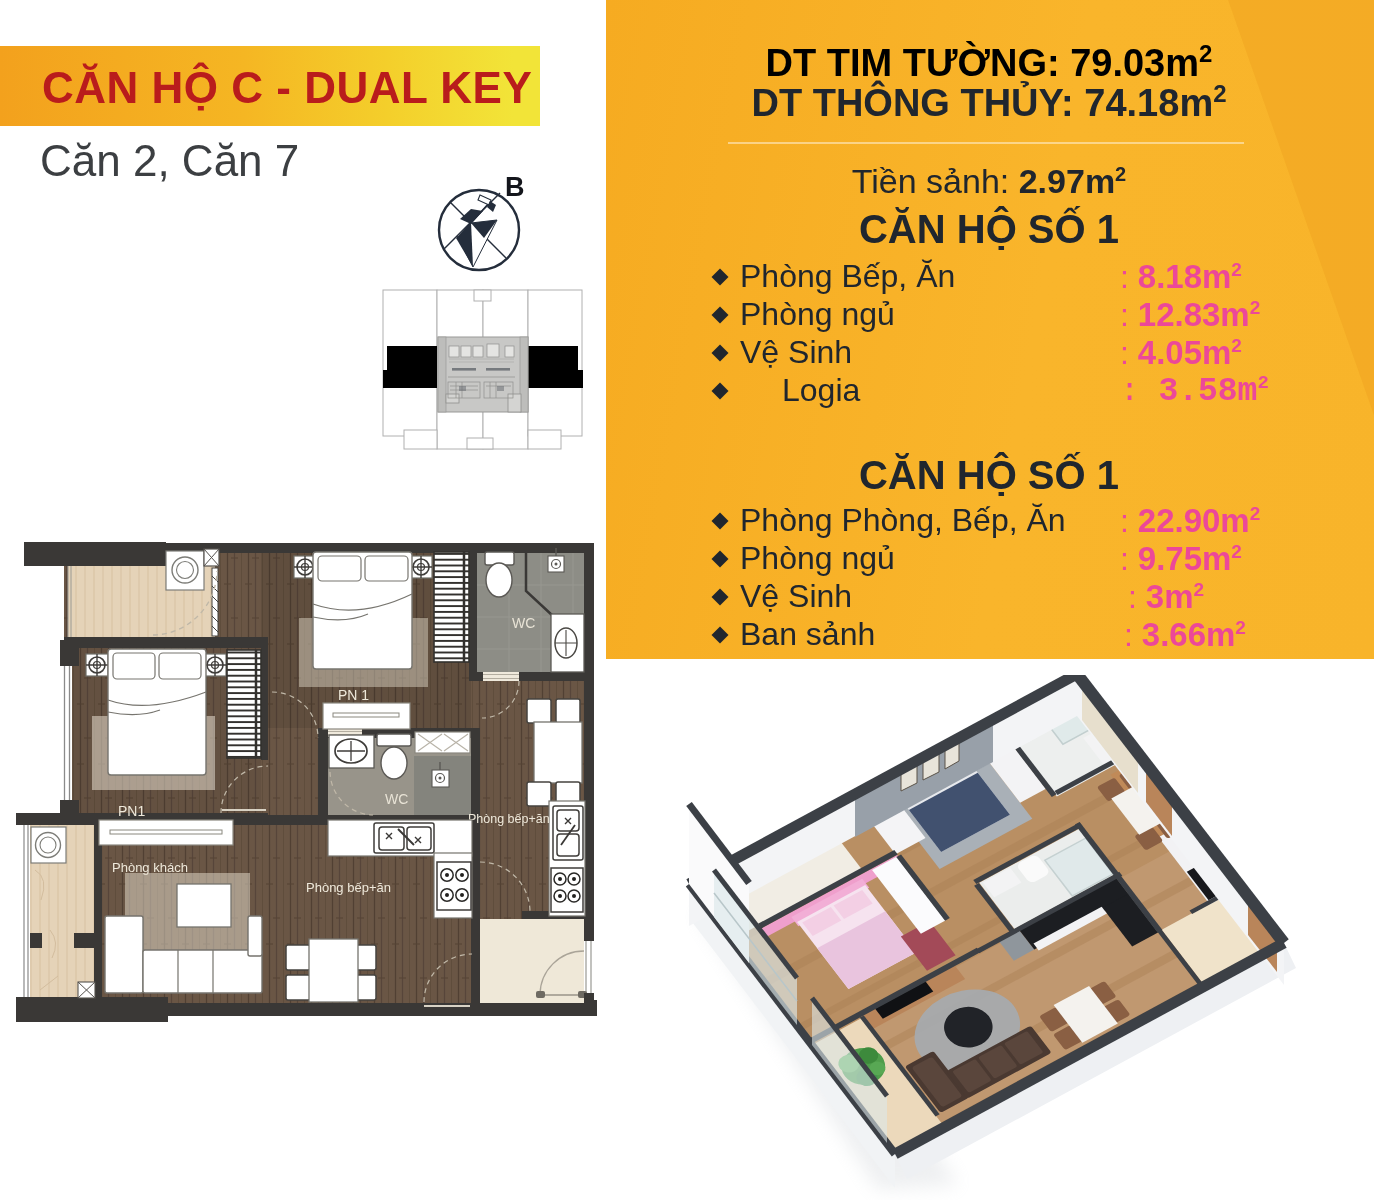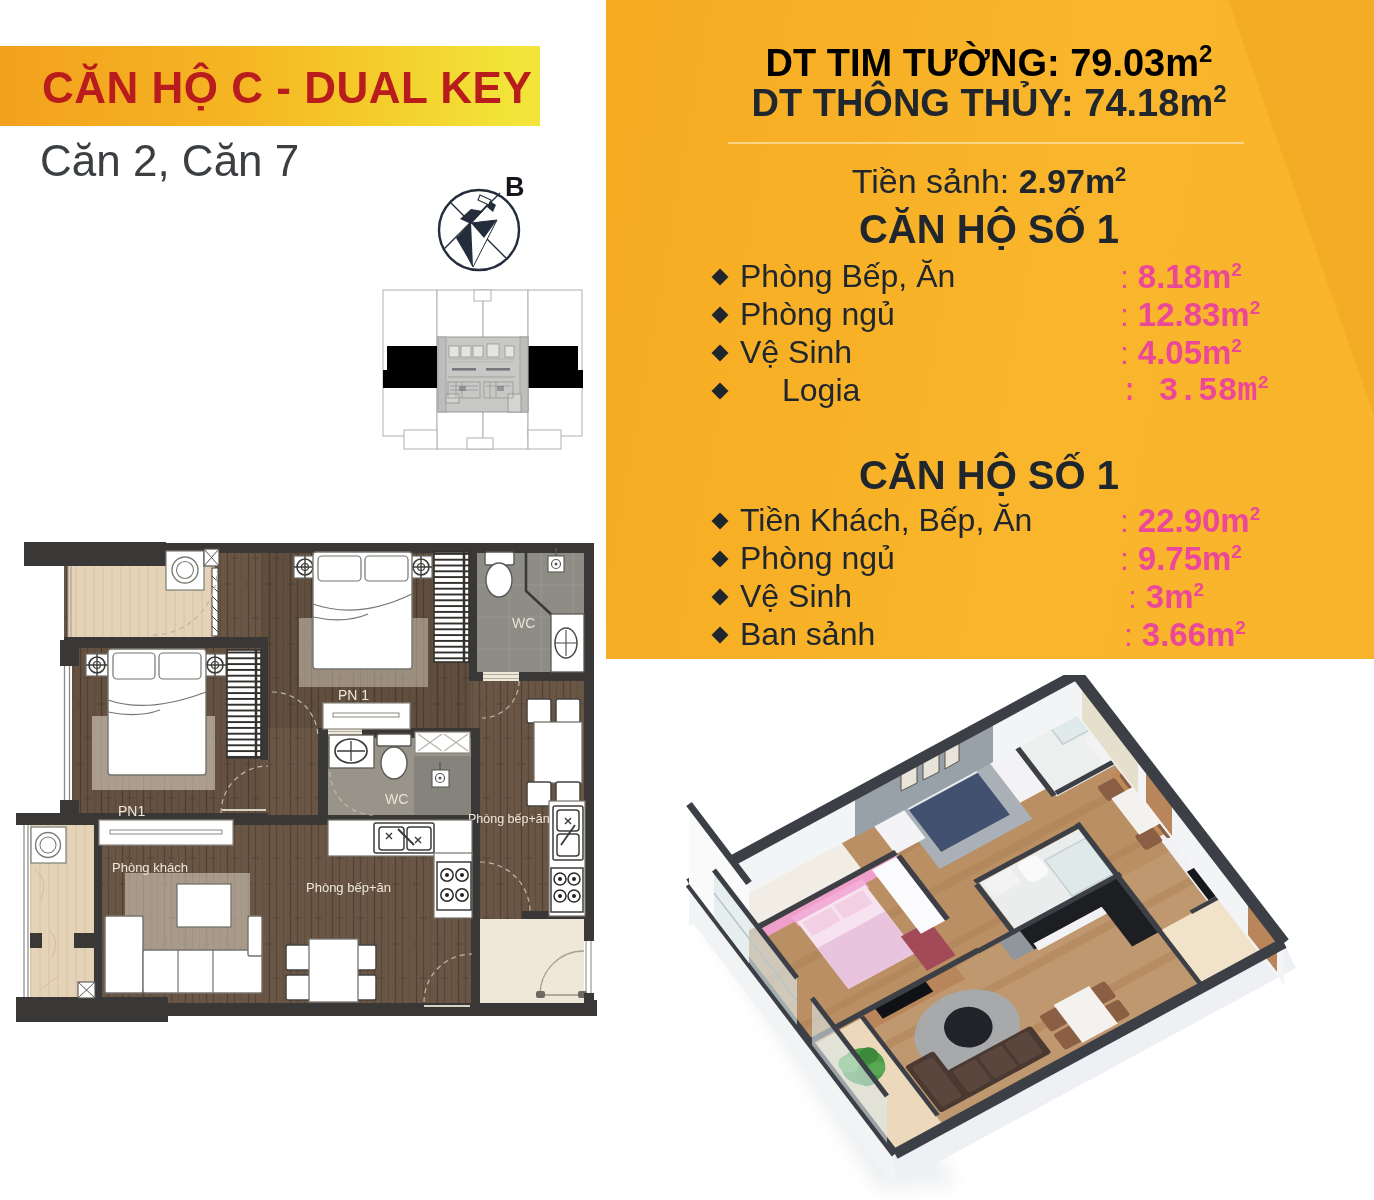--- a/index.html
+++ b/index.html
@@ -50,21 +50,21 @@
 <div class="lbl" style="left:740px;top:334px;">Vệ Sinh</div>
 <div class="val" style="left:1120px;top:334px;">: <b>4.05m<sup>2</sup></b></div>
 
 <div class="blt" style="left:714px;top:385px;"></div>
 <div class="lbl" style="left:740px;top:372px;margin-left:42px;">Logia</div>
 <div class="val" style="left:1120px;top:372px;font-family:Liberation Mono, monospace;">: <b>3.58m<sup>2</sup></b></div>
 
 <div class="abs" style="left:604px;top:453px;width:770px;text-align:center;font-size:40px;font-weight:bold;color:#20262e;">CĂN HỘ SỐ 1</div>
 
 <div class="blt" style="left:714px;top:515px;"></div>
-<div class="lbl" style="left:740px;top:502px;">Tiền Khách, Bếp, Ăn</div>
+<div class="lbl" style="left:740px;top:502px;">Phòng Phòng, Bếp, Ăn</div>
 <div class="val" style="left:1120px;top:502px;">: <b>22.90m<sup>2</sup></b></div>
 
 <div class="blt" style="left:714px;top:553px;"></div>
 <div class="lbl" style="left:740px;top:540px;">Phòng ngủ</div>
 <div class="val" style="left:1120px;top:540px;">: <b>9.75m<sup>2</sup></b></div>
 
 <div class="blt" style="left:714px;top:591px;"></div>
 <div class="lbl" style="left:740px;top:578px;">Vệ Sinh</div>
 <div class="val" style="left:1128px;top:578px;">: <b>3m<sup>2</sup></b></div>
 

